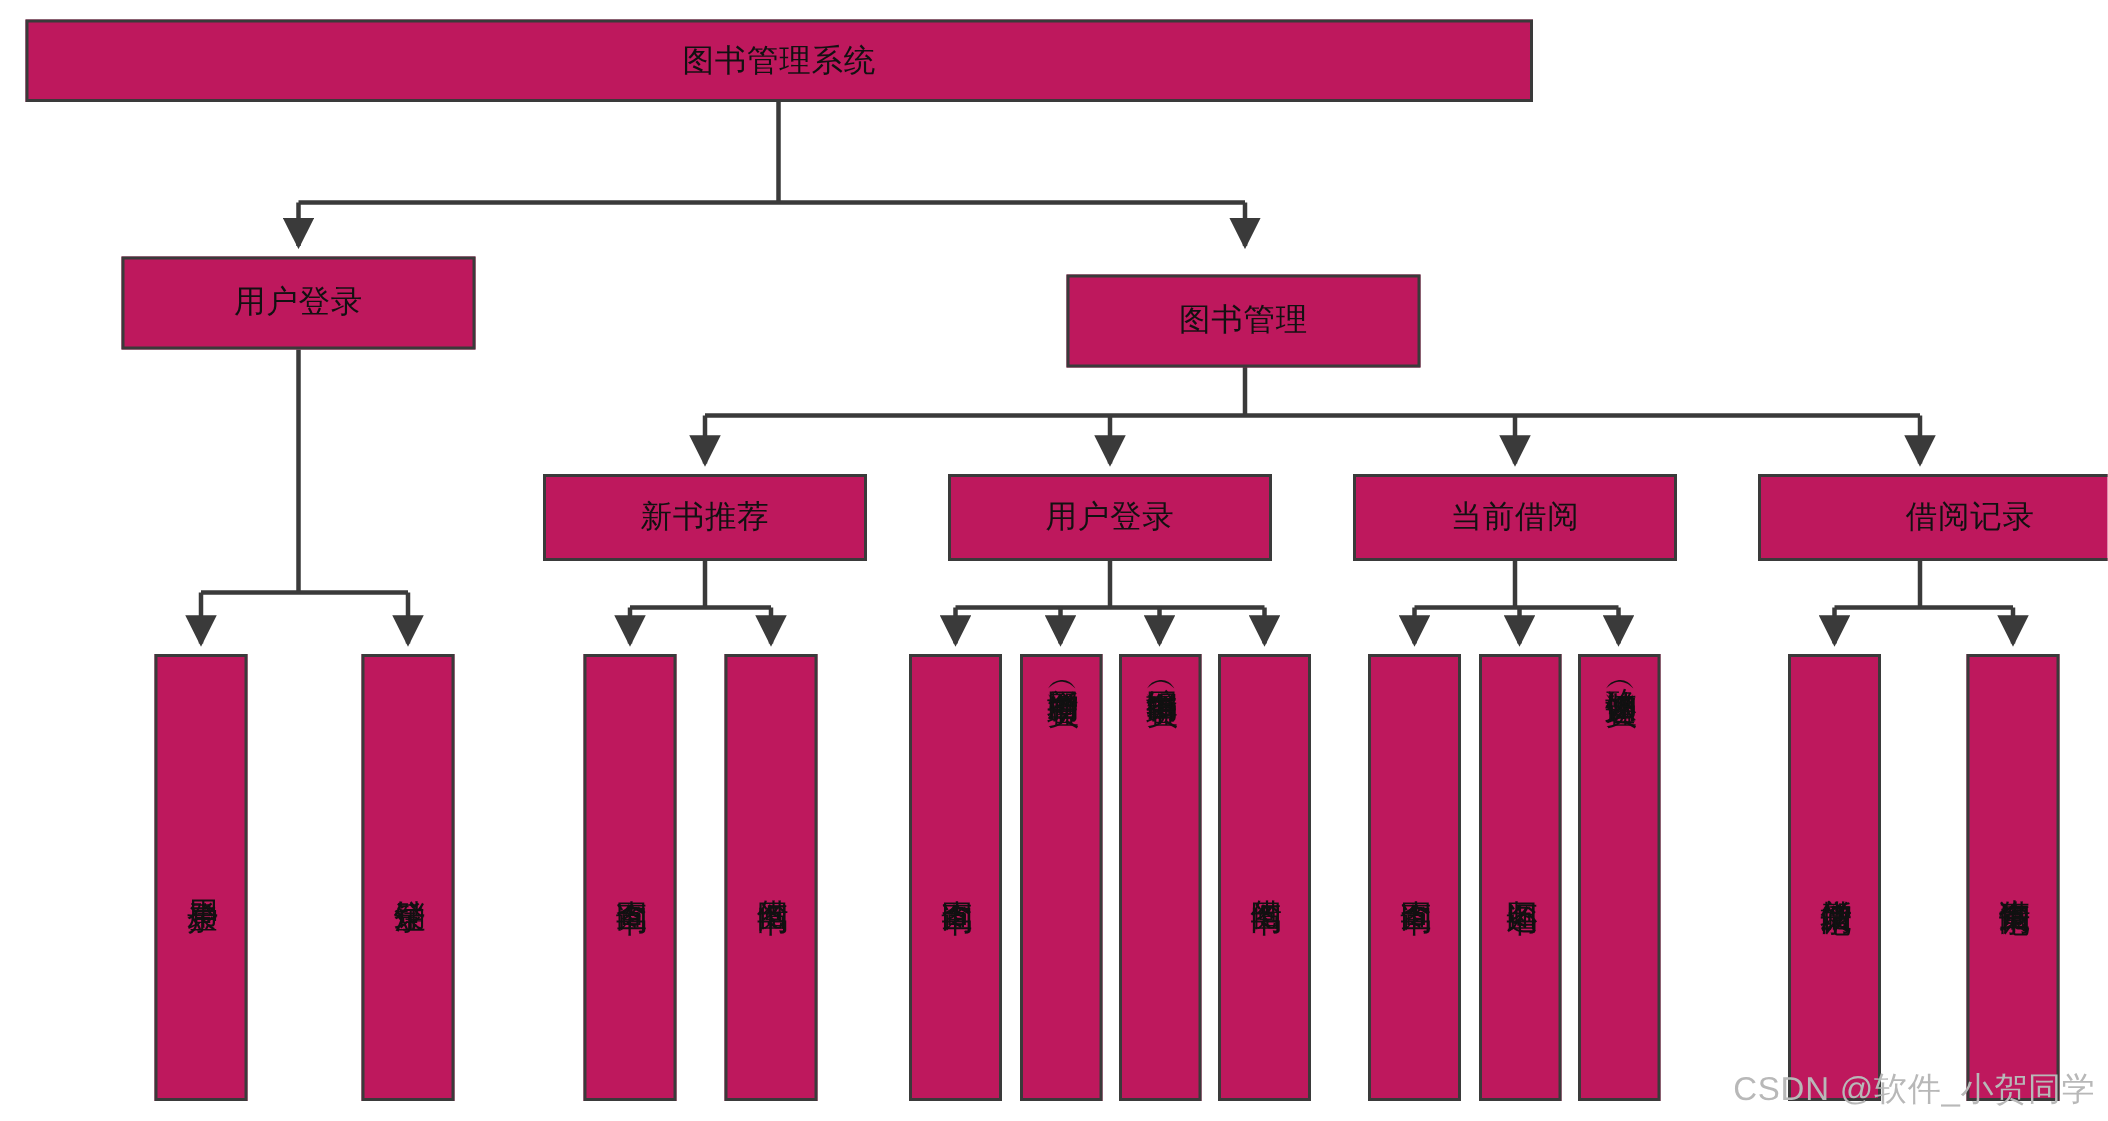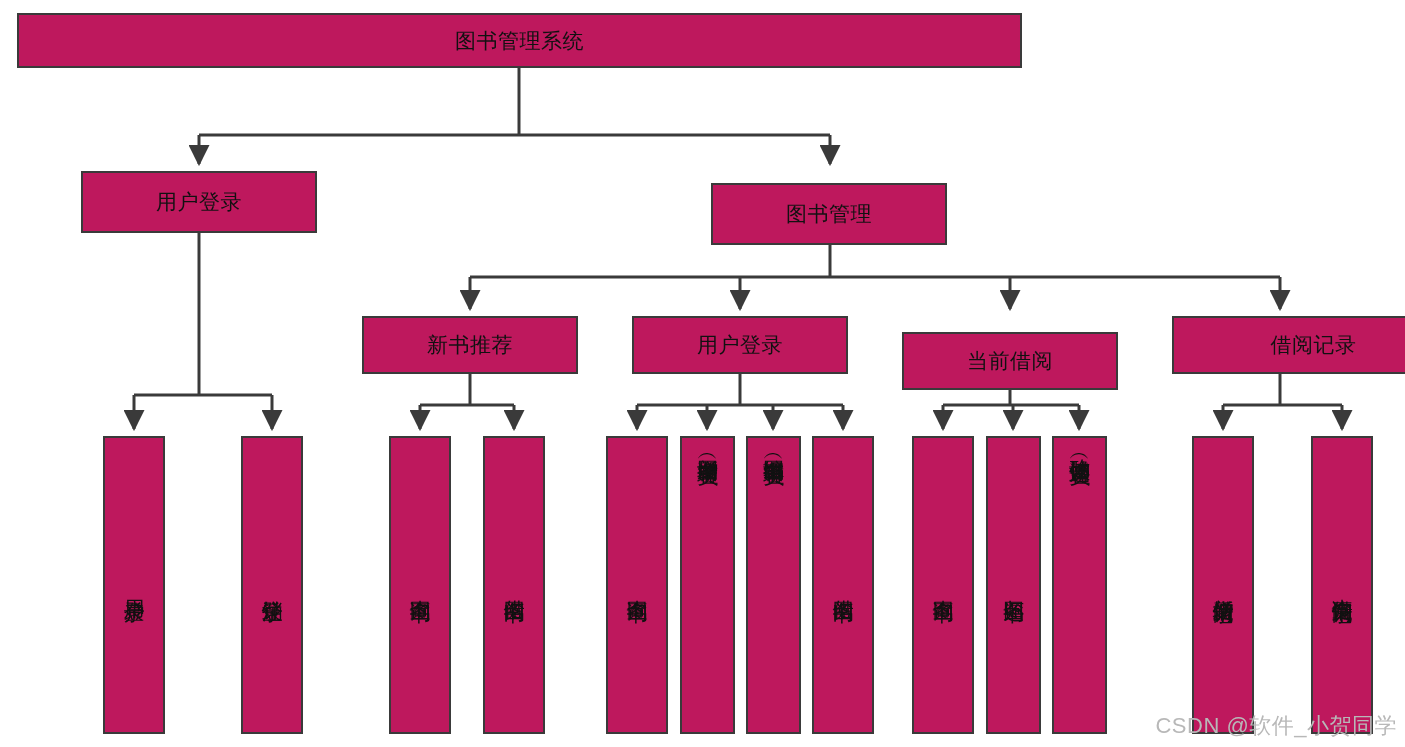--- a/index.html
+++ b/index.html
@@ -155,21 +155,21 @@
   </div>
 
   <div class="node node-h" style="left:362px; top:316px; width:216px; height:58px;">
     <span class="node-label">新书推荐</span>
   </div>
 
   <div class="node node-h" style="left:632px; top:316px; width:216px; height:58px;">
     <span class="node-label">用户登录</span>
   </div>
 
-  <div class="node node-h" style="left:902px; top:332px; width:216px; height:58px;">
+  <div class="node node-h" style="left:902px; top:316px; width:216px; height:58px;">
     <span class="node-label">当前借阅</span>
   </div>
 
   <div class="node node-h" style="left:1172px; top:316px; width:256px; height:58px;padding-left:27px;">
     <span class="node-label">借阅记录</span>
   </div>
 
   <div class="node node-v center-v" style="left:103px; top:436px; width:62px; height:298px;">
     <span class="node-label">用户登录</span>
   </div>

